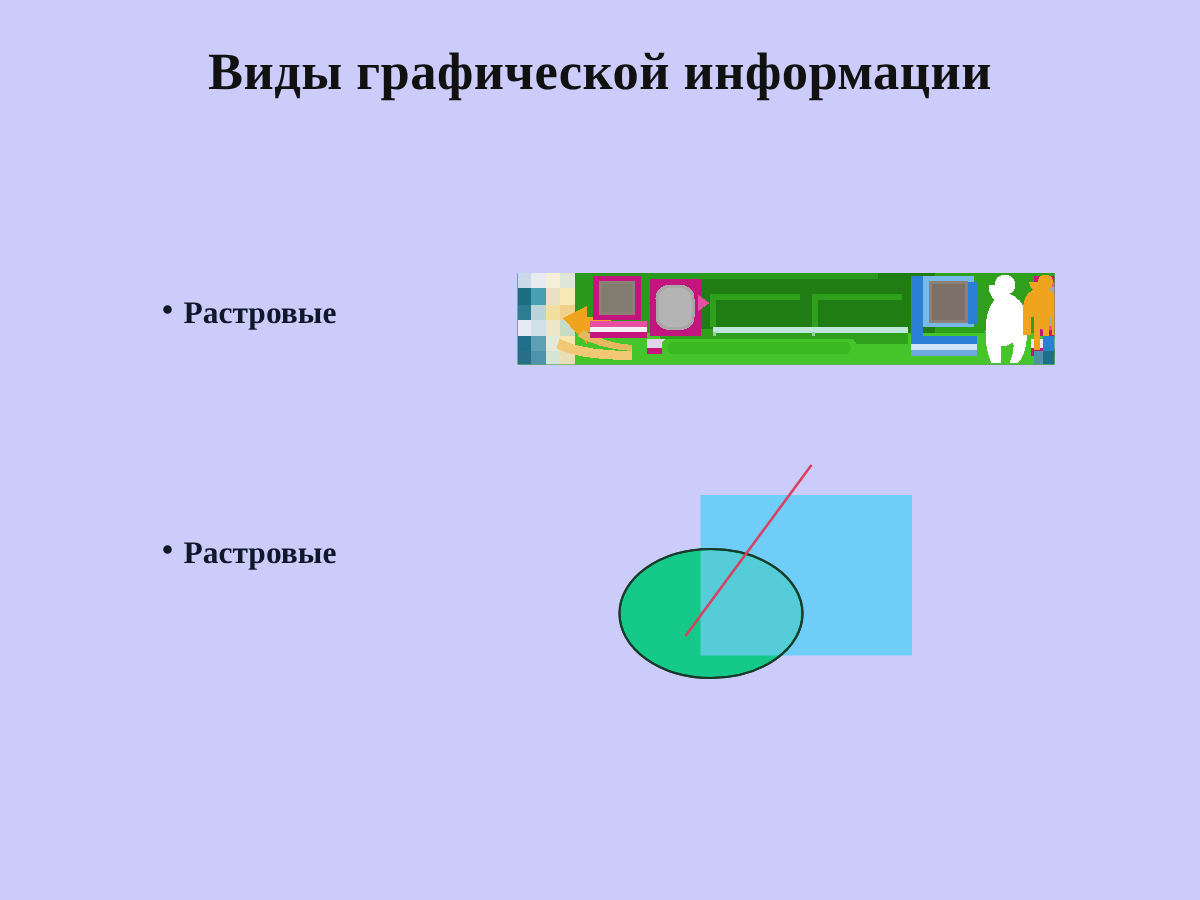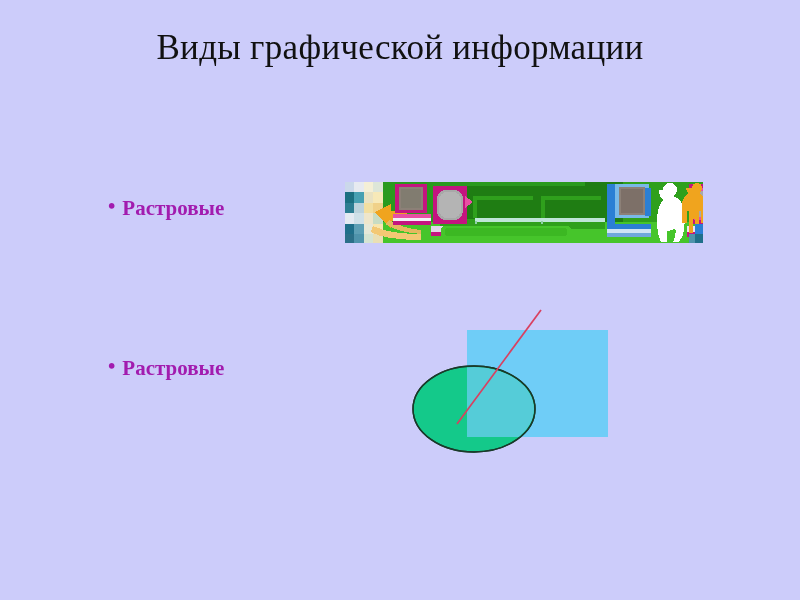--- a/index.html
+++ b/index.html
@@ -18,33 +18,33 @@
 
   
   #title {
     position: absolute;
     left: 0;
     top: 28px;
     width: 800px;
     text-align: center;
     font-family: "Liberation Serif", serif;
     font-size: 35px;
-    font-weight: 400;
+    font-weight: 700;
     color: #111111;
     letter-spacing: 0.3px;
     white-space: nowrap;
   }
 
   
   .bullet {
     position: absolute;
     font-family: "Liberation Serif", serif;
     font-size: 21px;
     font-weight: bold;
-    color: #a21caf;
+    color: #0f172a;
     white-space: nowrap;
   }
   .bullet .dot {
     display: inline-block;
     font-size: 21px;
     line-height: 1;
     vertical-align: 2px;
     margin-right: 7px;
   }
   #bullet-raster { left: 108px; top: 196px; }

